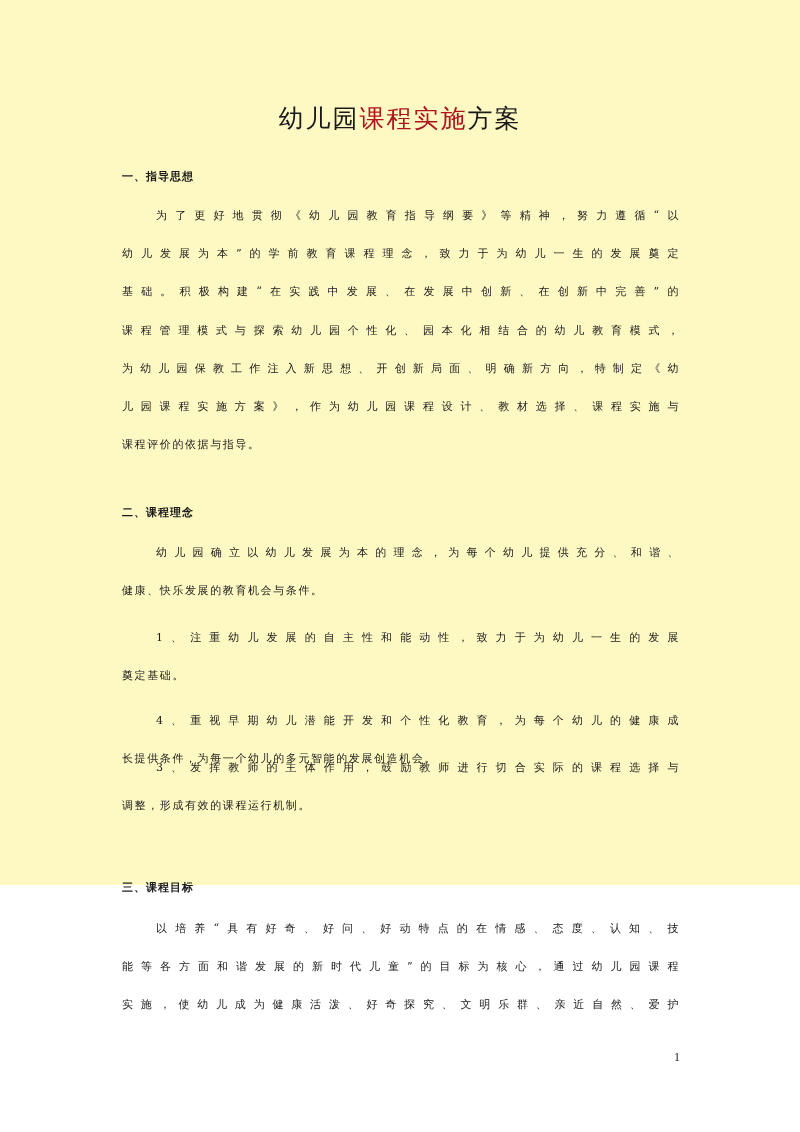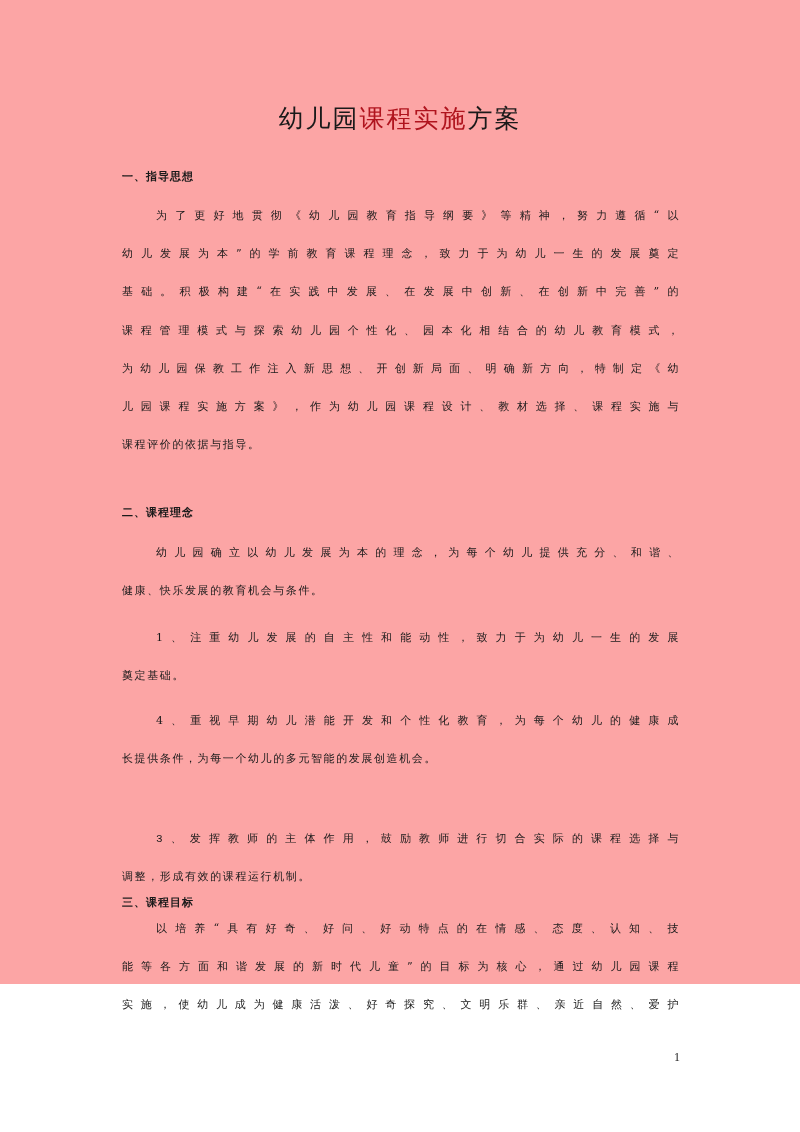--- a/index.html
+++ b/index.html
@@ -1,18 +1,18 @@
 <!DOCTYPE html>
 <html><head>
 <meta charset="utf-8">
 <style>
   html, body { margin: 0; padding: 0; background: #ffffff; }
   body { width: 800px; height: 1132px; position: relative; overflow: hidden;
          font-family: "DejaVu Serif", "Liberation Serif", serif; color: #1a1a1a; }
-  .page { position: absolute; left: 0; top: 0; width: 800px; height: 984px; background: #fca5a5; }
+  .page { position: absolute; left: 0; top: 0; width: 800px; height: 885px; background: #fef9c3; }
   .title { position: absolute; top: 101px; left: 0; width: 800px; text-align: center;
            font-size: 25px; letter-spacing: 2px; line-height: 36px; }
   .title .red { color: #b0141e; }
   .heading { position: absolute; left: 122px; font-size: 11px; font-weight: bold;
              font-family: "DejaVu Sans", "Liberation Sans", sans-serif; letter-spacing: 1px; line-height: 24px; }
   .para { position: absolute; left: 122px; width: 558px; font-size: 11px; line-height: 38.2px;
           text-indent: 34px; text-align: justify; text-align-last: left; letter-spacing: 1.6px; }
   .line { display: block; white-space: nowrap; text-indent: 0; text-align: justify; text-align-last: justify; }
   .line.first { padding-left: 34px; }
   .line.last { text-align-last: left; }
@@ -42,26 +42,26 @@
     <span class="line last">健康、快乐发展的教育机会与条件。</span>
   </div>
   <div class="para" style="top:619px;">
     <span class="line first">1、注重幼儿发展的自主性和能动性，致力于为幼儿一生的发展</span>
     <span class="line last">奠定基础。</span>
   </div>
   <div class="para" style="top:702px;">
     <span class="line first">4、重视早期幼儿潜能开发和个性化教育，为每个幼儿的健康成</span>
     <span class="line last">长提供条件，为每一个幼儿的多元智能的发展创造机会。</span>
   </div>
-  <div class="para" style="top:820px;font-family:Liberation Mono, monospace;">
+  <div class="para" style="top:749px;">
     <span class="line first">3、发挥教师的主体作用，鼓励教师进行切合实际的课程选择与</span>
     <span class="line last">调整，形成有效的课程运行机制。</span>
   </div>
 
-  <div class="heading" style="top:876px;margin-top:15px;">三、课程目标</div>
+  <div class="heading" style="top:876px;">三、课程目标</div>
   <div class="para" style="top:910px;">
     <span class="line first">以培养“具有好奇、好问、好动特点的在情感、态度、认知、技</span>
     <span class="line">能等各方面和谐发展的新时代儿童”的目标为核心，通过幼儿园课程</span>
     <span class="line">实施，使幼儿成为健康活泼、好奇探究、文明乐群、亲近自然、爱护</span>
   </div>
 
   <div class="pagenum">1</div>
 </div>
 
 </body></html>

